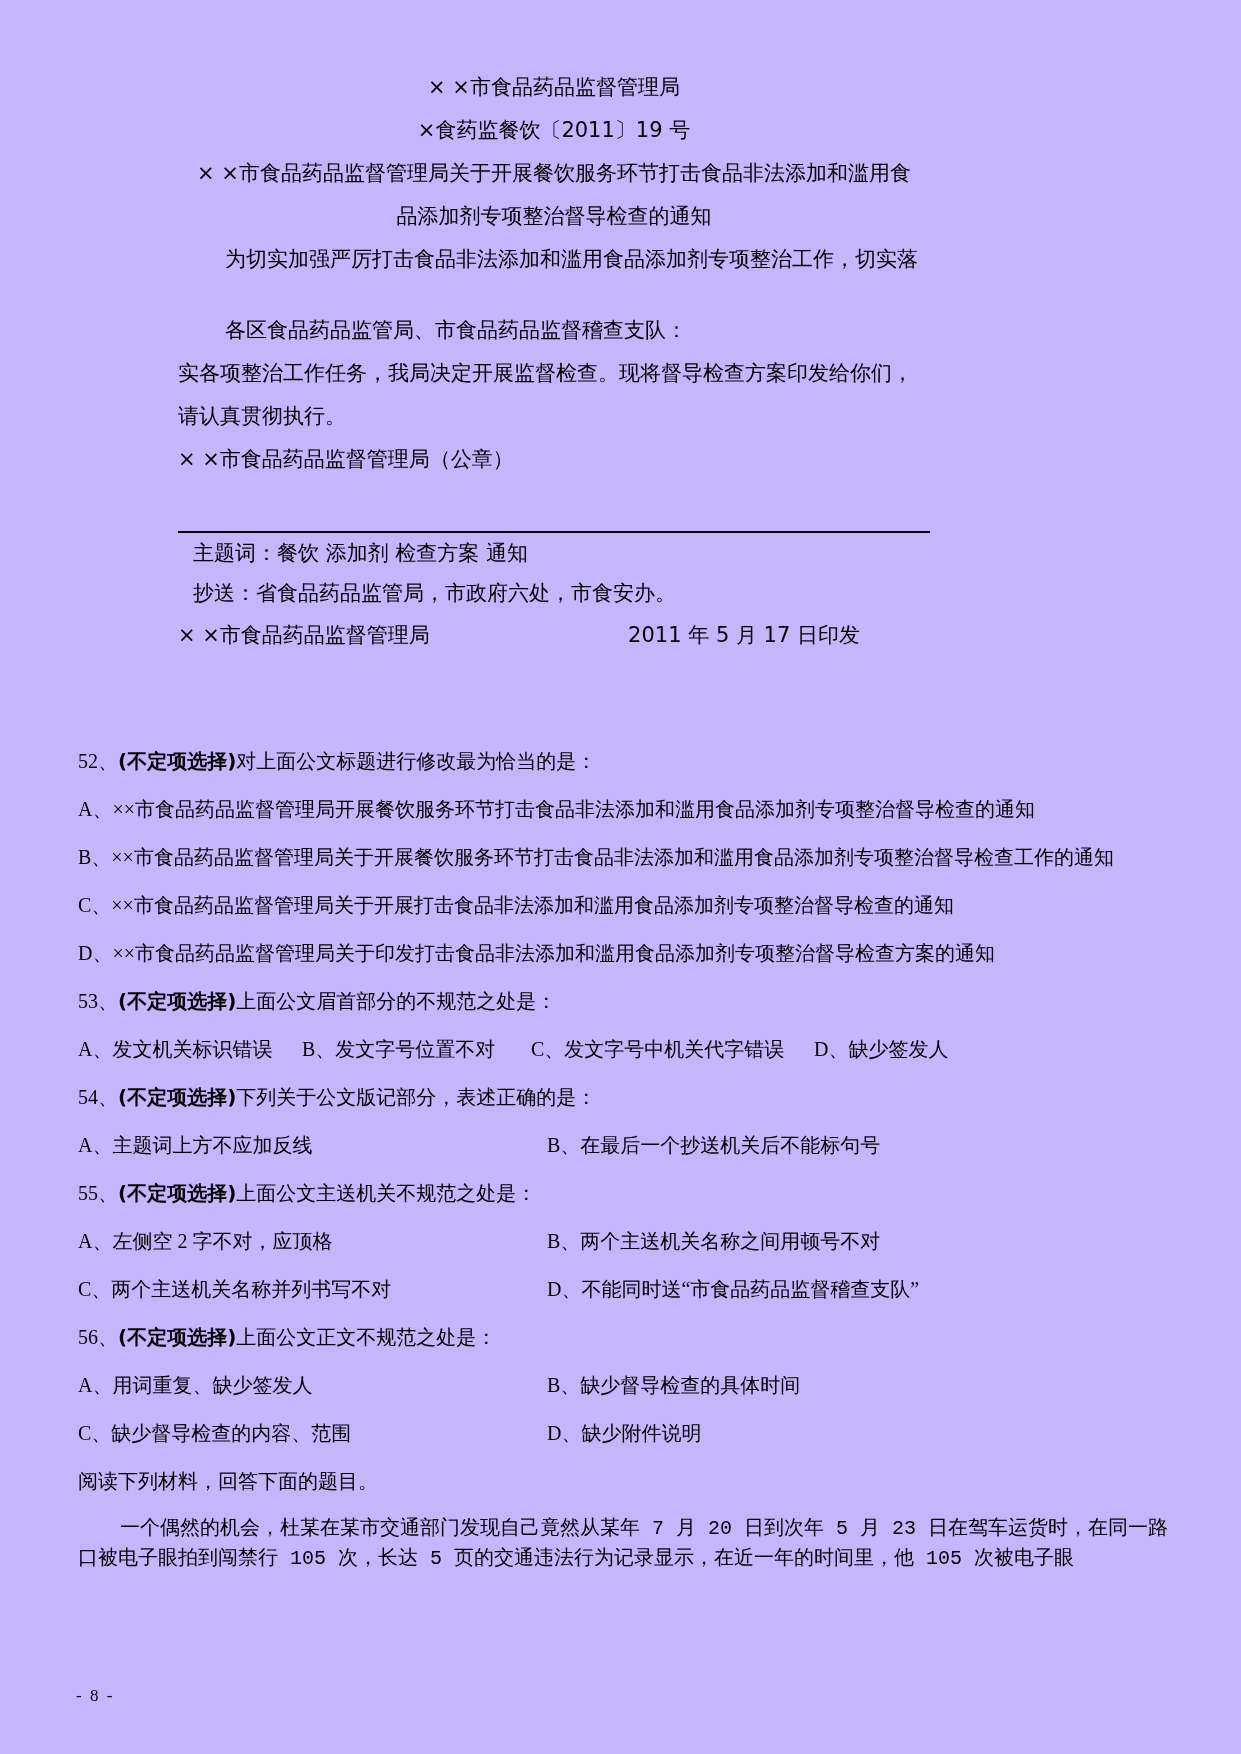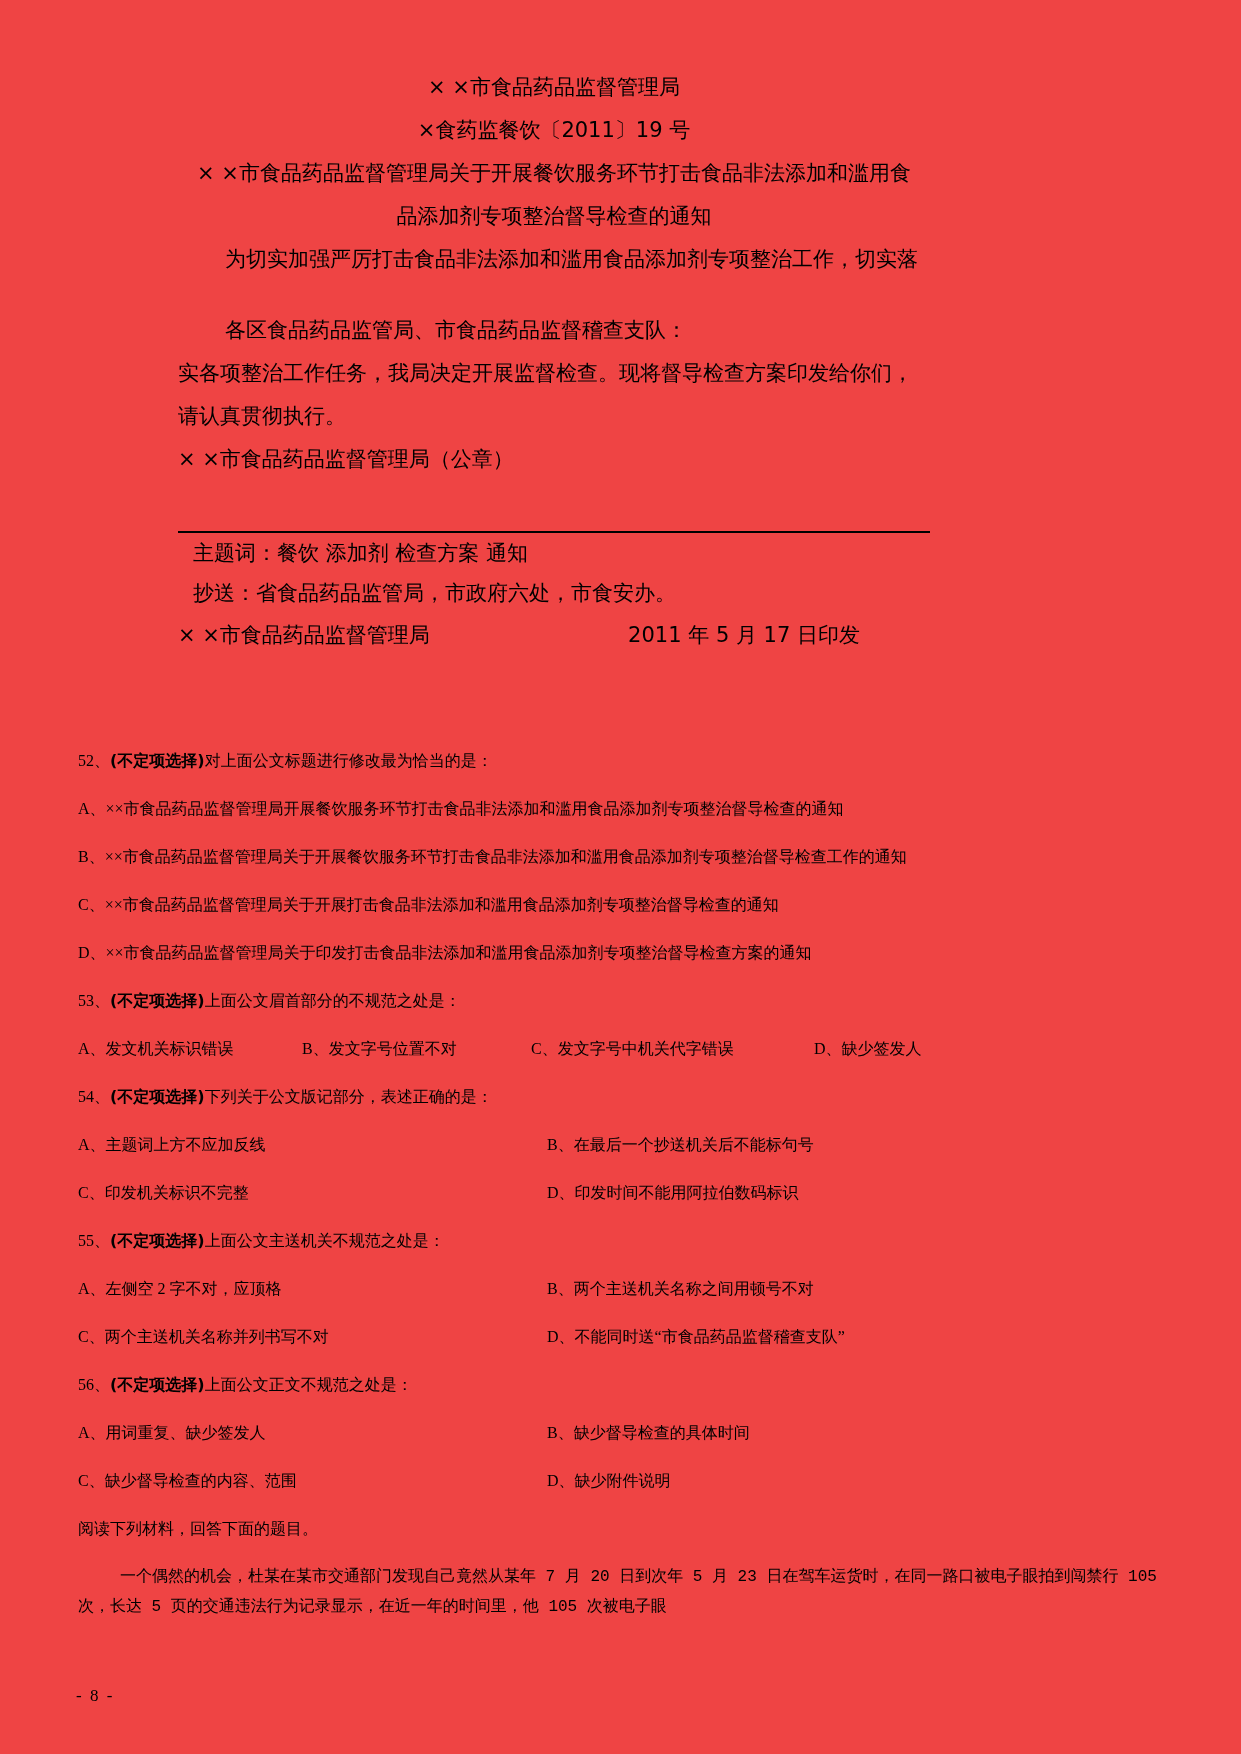--- a/index.html
+++ b/index.html
@@ -1,19 +1,19 @@
 <!DOCTYPE html>
 <html><head>
 <meta charset="utf-8">
 <style>
   html, body { margin:0; padding:0; background:#ffffff; }
   .page {
     position:relative;
     width:1241px; height:1754px;
-    background:#ef4444; color:#000;
+    background:#c4b5fd; color:#000;
     overflow:hidden;
     font-family:"Liberation Serif","DejaVu Serif",serif;
   }
 
   
   .notice {
     position:absolute; left:178px; top:66px; width:752px;
     font-family:"DejaVu Sans","Liberation Sans",sans-serif;
     font-size:21px;
   }
@@ -29,21 +29,21 @@
   }
   .meta { padding-left:15px; line-height:40px; height:40px; white-space:nowrap; }
   .print-row {
     display:flex; justify-content:space-between;
     line-height:40px; height:40px; margin-top:2px; padding-right:70px;
   }
 
   
   .questions {
     position:absolute; left:78px; top:746px; width:1100px;
-    font-size:16px;
+    font-size:20px;
   }
   .q-row { line-height:30px; margin-bottom:18px; }
   .q-type {
     font-family:"DejaVu Sans","Liberation Sans",sans-serif;
     font-weight:bold;
   }
   .opt-grid4 { display:grid; grid-template-columns:224px 229px 283px auto; }
   .opt-grid2 { display:grid; grid-template-columns:469px auto;margin-top:16px; }
   .para { text-indent:42px;font-family:Liberation Mono, monospace; }
 
@@ -109,24 +109,20 @@
       <span><span>D、</span><span>缺少签发人</span></span>
     </div>
 
     <div class="q-row">
       <span>54、</span><span class="q-type">(不定项选择)</span><span>下列关于公文版记部分，表述正确的是：</span>
     </div>
     <div class="q-row opt-grid2">
       <span><span>A、</span><span>主题词上方不应加反线</span></span>
       <span><span>B、</span><span>在最后一个抄送机关后不能标句号</span></span>
     </div>
-    <div class="q-row opt-grid2">
-      <span><span>C、</span><span>印发机关标识不完整</span></span>
-      <span><span>D、</span><span>印发时间不能用阿拉伯数码标识</span></span>
-    </div>
 
     <div class="q-row">
       <span>55、</span><span class="q-type">(不定项选择)</span><span>上面公文主送机关不规范之处是：</span>
     </div>
     <div class="q-row opt-grid2">
       <span><span>A、</span><span>左侧空 2 字不对，应顶格</span></span>
       <span><span>B、</span><span>两个主送机关名称之间用顿号不对</span></span>
     </div>
     <div class="q-row opt-grid2">
       <span><span>C、</span><span>两个主送机关名称并列书写不对</span></span>

